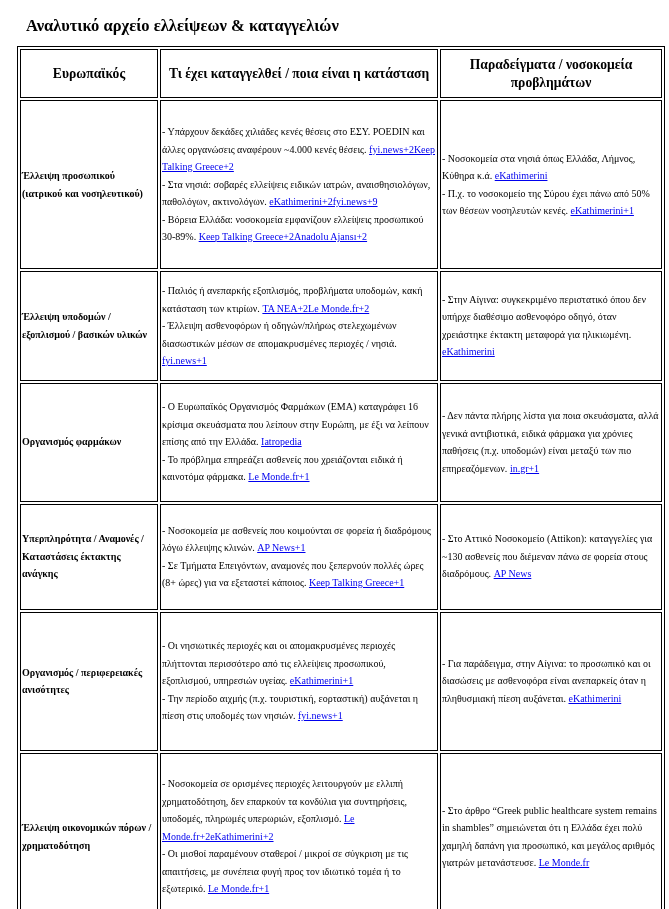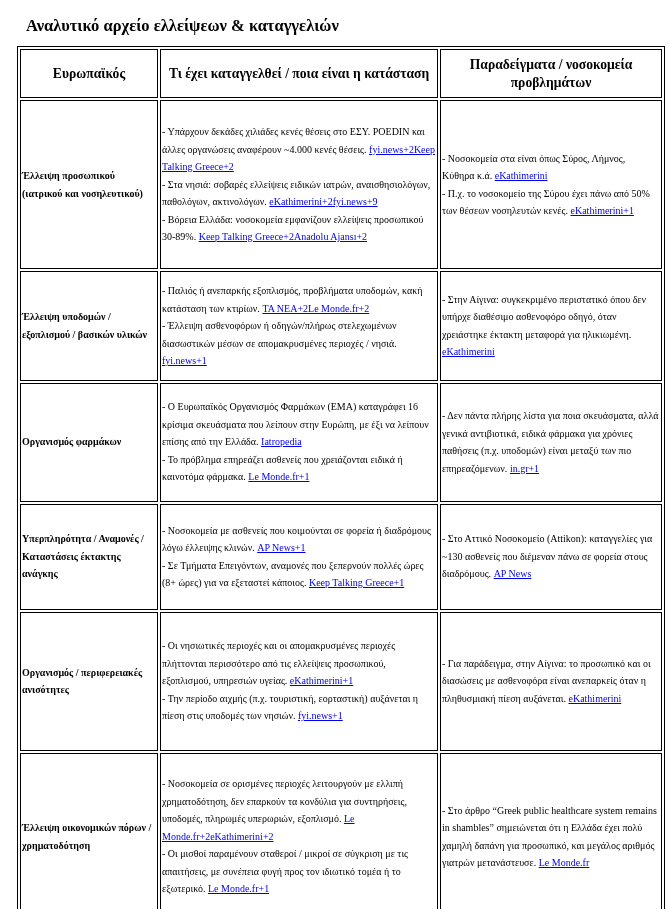--- a/index.html
+++ b/index.html
@@ -33,21 +33,21 @@
   </thead>
   <tbody id="tbody">
       <tr style="height: 169px;">
         <td class="cat">Έλλειψη προσωπικού (ιατρικού και νοσηλευτικού)</td>
         <td>
           <span class="item"><span>- Υπάρχουν δεκάδες χιλιάδες κενές θέσεις στο ΕΣΥ. POEDIN και άλλες οργανώσεις αναφέρουν ~4.000 κενές θέσεις. </span><a class="src" href="#">fyi.news+2Keep Talking Greece+2</a></span>
           <span class="item"><span>- Στα νησιά: σοβαρές ελλείψεις ειδικών ιατρών, αναισθησιολόγων, παθολόγων, ακτινολόγων. </span><a class="src" href="#">eKathimerini+2fyi.news+9</a></span>
           <span class="item"><span>- Βόρεια Ελλάδα: νοσοκομεία εμφανίζουν ελλείψεις προσωπικού 30-89%. </span><a class="src" href="#">Keep Talking Greece+2Anadolu Ajansı+2</a></span>
         </td>
         <td>
-          <span class="item"><span>- Νοσοκομεία στα είναι όπως Σύρος, Λήμνος, Κύθηρα κ.ά. </span><a class="src" href="#">eKathimerini</a></span>
+          <span class="item"><span>- Νοσοκομεία στα νησιά όπως Ελλάδα, Λήμνος, Κύθηρα κ.ά. </span><a class="src" href="#">eKathimerini</a></span>
           <span class="item"><span>- Π.χ. το νοσοκομείο της Σύρου έχει πάνω από 50% των θέσεων νοσηλευτών κενές. </span><a class="src" href="#">eKathimerini+1</a></span>
         </td>
       </tr>
       <tr style="height: 104px;">
         <td class="cat">Έλλειψη υποδομών / εξοπλισμού / βασικών υλικών</td>
         <td>
           <span class="item"><span>- Παλιός ή ανεπαρκής εξοπλισμός, προβλήματα υποδομών, κακή κατάσταση των κτιρίων. </span><a class="src" href="#">TA NEA+2Le Monde.fr+2</a></span>
           <span class="item"><span>- Έλλειψη ασθενοφόρων ή οδηγών/πλήρως στελεχωμένων διασωστικών μέσων σε απομακρυσμένες περιοχές / νησιά. </span><a class="src" href="#">fyi.news+1</a></span>
         </td>
         <td>

